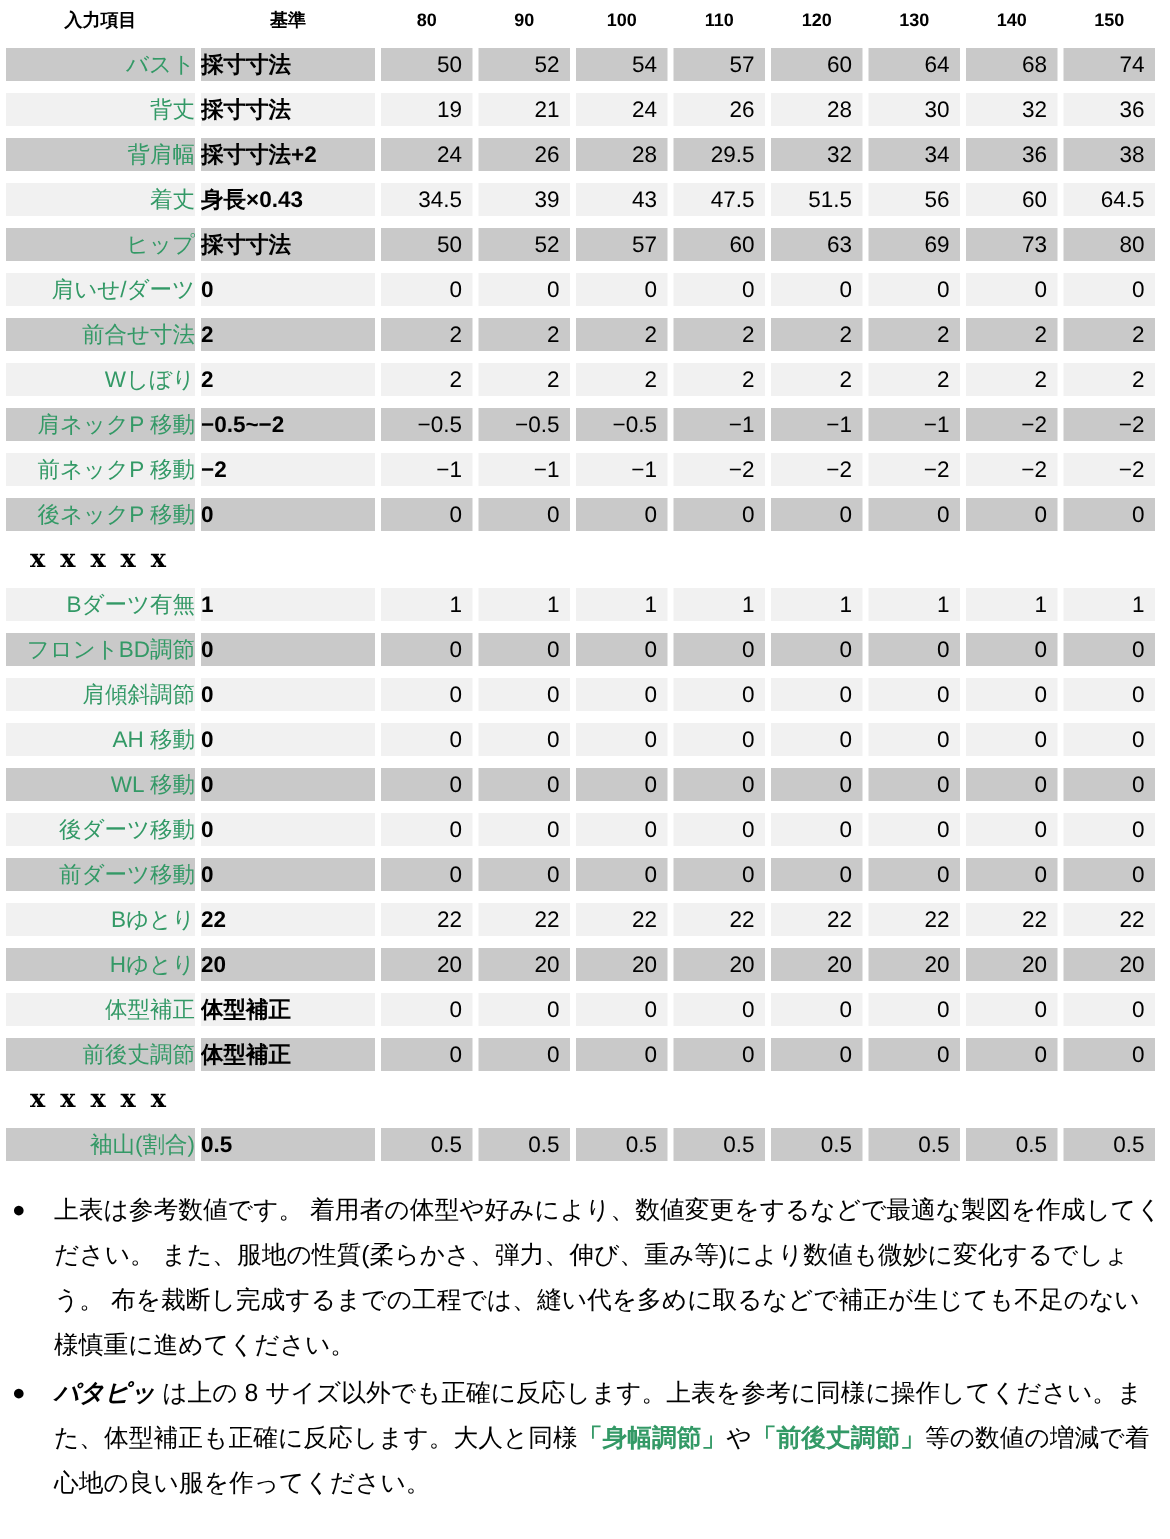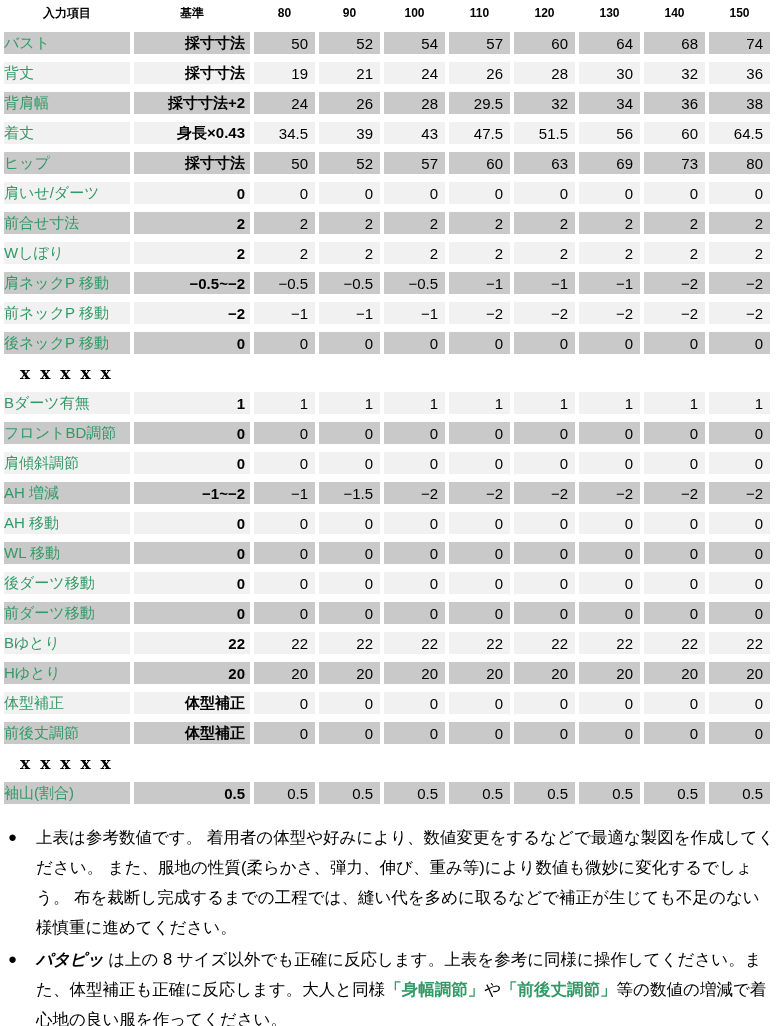--- a/index.html
+++ b/index.html
@@ -19,22 +19,22 @@
   }
   th { font-weight:bold; font-size:12px; height:22px; vertical-align:middle; background:#ffffff; padding:0; }
   th.col-item { width:126px; text-align:center; }
   th.col-base { width:116px; text-align:center; }
   th.col-size { width:61px; text-align:center; }
 
   td.cell { height:22px; font-size:15px; vertical-align:middle; padding:0; white-space:nowrap; overflow:hidden; }
   tr.dark  td.cell { background:#c9c9c9; }
   tr.light td.cell { background:#f1f1f1; }
 
-  td.label-cell { color:#339966; text-align:left; }
-  td.base-cell  { font-weight:bold; text-align:right; padding-right:5px; }
+  td.label-cell { color:#339966; text-align:right; }
+  td.base-cell  { font-weight:bold; padding-right:5px; }
   td.num-cell   { text-align:right; padding-right:7px; }
 
   tr.stars-row td.stars {
     background:transparent;
     text-align:left;
     padding-left:16px;
     font-family:"DejaVu Serif", serif;
     font-weight:bold;
     font-size:17px;
     letter-spacing:10px;
@@ -243,32 +243,20 @@
           <td class="cell base-cell">0</td>
           <td class="cell num-cell">0</td>
           <td class="cell num-cell">0</td>
           <td class="cell num-cell">0</td>
           <td class="cell num-cell">0</td>
           <td class="cell num-cell">0</td>
           <td class="cell num-cell">0</td>
           <td class="cell num-cell">0</td>
           <td class="cell num-cell">0</td>
         </tr>
-        <tr class="dark">
-          <td class="cell label-cell">AH 増減</td>
-          <td class="cell base-cell">−1~−2</td>
-          <td class="cell num-cell">−1</td>
-          <td class="cell num-cell">−1.5</td>
-          <td class="cell num-cell">−2</td>
-          <td class="cell num-cell">−2</td>
-          <td class="cell num-cell">−2</td>
-          <td class="cell num-cell">−2</td>
-          <td class="cell num-cell">−2</td>
-          <td class="cell num-cell">−2</td>
-        </tr>
         <tr class="light">
           <td class="cell label-cell">AH 移動</td>
           <td class="cell base-cell">0</td>
           <td class="cell num-cell">0</td>
           <td class="cell num-cell">0</td>
           <td class="cell num-cell">0</td>
           <td class="cell num-cell">0</td>
           <td class="cell num-cell">0</td>
           <td class="cell num-cell">0</td>
           <td class="cell num-cell">0</td>

